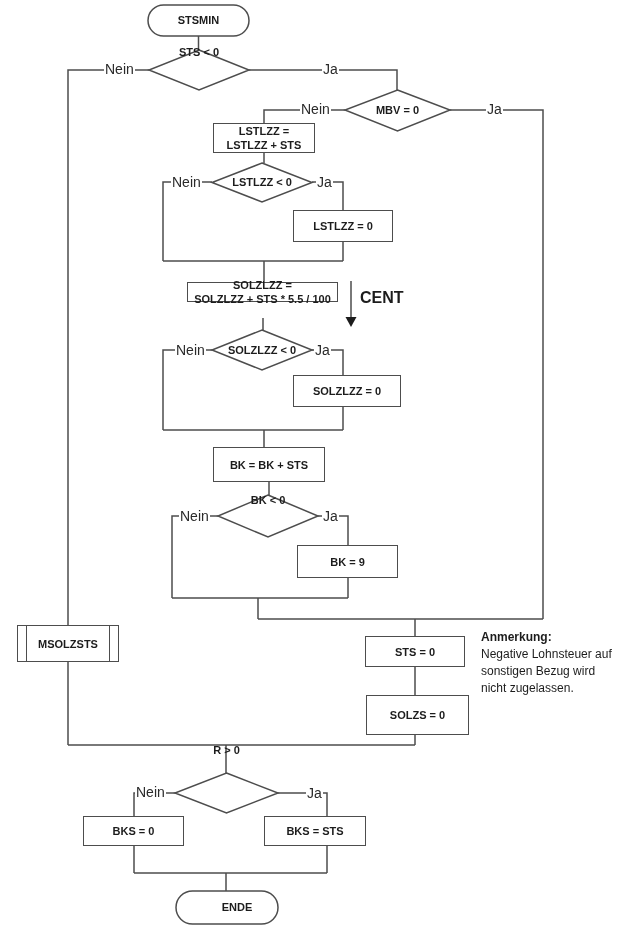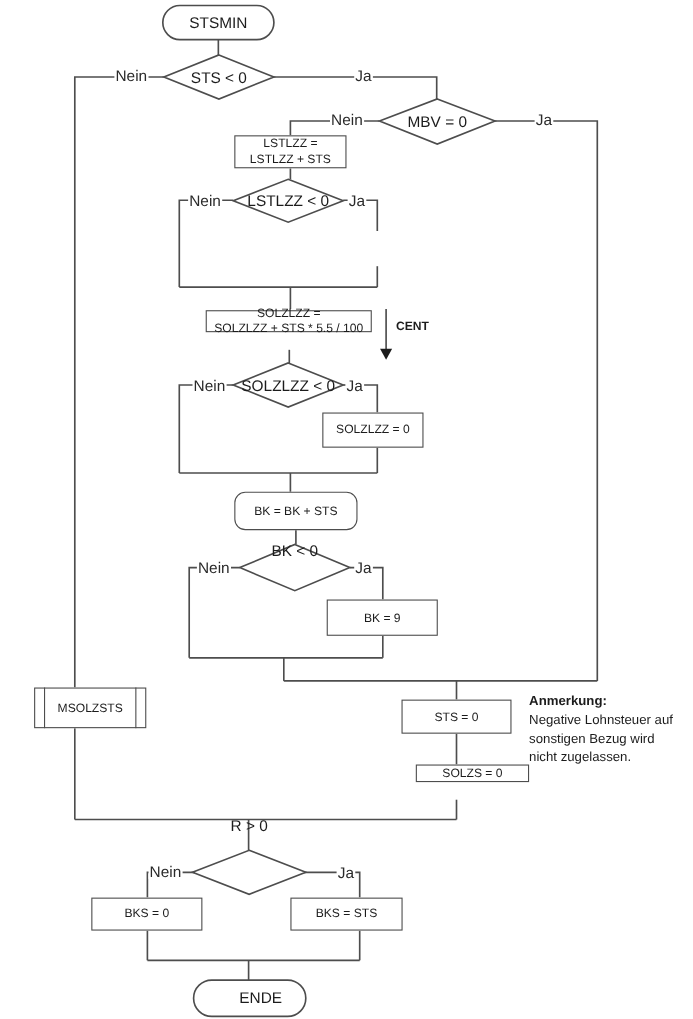--- a/index.html
+++ b/index.html
@@ -5,37 +5,37 @@
   html,body{margin:0;padding:0;background:#ffffff;}
   #canvas{
     position:relative;width:630px;height:926px;background:#ffffff;overflow:hidden;
     font-family:"Liberation Sans",sans-serif;color:#1c1c1c;
   }
   #wires{position:absolute;left:0;top:0;z-index:0;}
   .node{
     position:absolute;box-sizing:border-box;background:#ffffff;
     border:1.5px solid #4d4d4d;display:flex;flex-direction:column;
     align-items:center;justify-content:center;text-align:center;
-    font-size:11px;font-weight:400;color:#1c1c1c;line-height:14px;z-index:2;
+    font-size:11px;font-weight:700;color:#1c1c1c;line-height:14px;z-index:2;
   }
-  .sub{padding:0 12px;margin-left:14px;}
+  .sub{padding:0 12px;}
   .sub .bar{position:absolute;top:-1px;bottom:-1px;width:0;border-left:1.5px solid #4d4d4d;}
   .sub .bar.l{left:8px;}
   .sub .bar.r{right:8px;}
   .shape-label{
     position:absolute;z-index:2;display:flex;align-items:center;justify-content:center;
-    text-align:center;font-size:14px;font-weight:400;color:#1c1c1c;line-height:13px;
+    text-align:center;font-size:11px;font-weight:700;color:#1c1c1c;line-height:13px;
     pointer-events:none;
   }
   .edge-label{
     position:absolute;z-index:3;background:#ffffff;padding:0 1px;
     font-size:14px;font-weight:400;color:#2a2a2a;line-height:13px;
   }
   .cent-label{
-    position:absolute;z-index:3;font-size:11px;font-weight:700;color:#1c1c1c;line-height:13px;
+    position:absolute;z-index:3;font-size:16px;font-weight:700;color:#1c1c1c;line-height:13px;
   }
   .annotation{
     position:absolute;left:481px;top:629px;width:160px;z-index:2;
     font-size:12px;line-height:17px;color:#1c1c1c;
   }
   .annotation .head{font-weight:700;}
 </style>
 </head>
 <body>
 
@@ -90,45 +90,46 @@
       <polygon points="262,330 312,350 262,370 212,350"></polygon>
       <polygon points="268,495 318,516 268,537 218,516"></polygon>
       <polygon points="226.5,773 278,793 226.5,813 175,793"></polygon>
       <rect x="176" y="891" width="102" height="33" rx="16.5" ry="16.5"></rect>
     </g>
   </svg>
 
   <div class="shape-label" style="left:148px;top:5px;width:101px;height:31px;">STSMIN</div>
   <div class="shape-label" style="left:176px;top:891px;width:102px;height:33px;padding-left:10px;">ENDE</div>
 
-  <div class="shape-label" style="left:149px;top:62px;width:100px;height:16px;">STS &lt; 0</div>
+  <div class="shape-label" style="left:149px;top:44px;width:100px;height:16px;">STS &lt; 0</div>
   <div class="shape-label" style="left:345px;top:102px;width:105px;height:16px;">MBV = 0</div>
   <div class="shape-label" style="left:212px;top:174px;width:100px;height:16px;">LSTLZZ &lt; 0</div>
   <div class="shape-label" style="left:212px;top:342px;width:100px;height:16px;">SOLZLZZ &lt; 0</div>
   <div class="shape-label" style="left:218px;top:492px;width:100px;height:16px;">BK &lt; 0</div>
   <div class="shape-label" style="left:175px;top:742px;width:103px;height:16px;">R &gt; 0</div>
 
   <div class="node" style="left:213px;top:123px;width:102px;height:30px;">
     <span>LSTLZZ =</span>
     <span>LSTLZZ + STS</span>
   </div>
+  <div class="node" style="left:293px;top:210px;width:100px;height:32px;">LSTLZZ = 0</div>
   <div class="node" style="left:187px;top:282px;width:151px;height:20px;">
     <span>SOLZLZZ =</span>
     <span>SOLZLZZ + STS * 5.5 / 100</span>
   </div>
-  <div class="node" style="left:293px;top:375px;width:92px;height:32px;">SOLZLZZ = 0</div>
-  <div class="node" style="left:213px;top:447px;width:112px;height:35px;border-radius:10px;">BK = BK + STS</div>
+  <div class="node" style="left:293px;top:375px;width:108px;height:32px;">SOLZLZZ = 0</div>
+  <div class="node" style="left:213px;top:447px;width:112px;height:35px;">BK = BK + STS</div>
   <div class="node" style="left:297px;top:545px;width:101px;height:33px;">BK = 9</div>
   <div class="node sub" style="left:17px;top:625px;width:102px;height:37px;">
     <span class="bar l"></span>
     <span class="bar r"></span>
     <span>MSOLZSTS</span>
   </div>
   <div class="node" style="left:365px;top:636px;width:100px;height:31px;">STS = 0</div>
-  <div class="node" style="left:378px;top:695px;width:103px;height:16px;">SOLZS = 0</div>
+  <div class="node" style="left:366px;top:695px;width:103px;height:40px;">SOLZS = 0</div>
   <div class="node" style="left:83px;top:816px;width:101px;height:30px;">BKS = 0</div>
   <div class="node" style="left:264px;top:816px;width:102px;height:30px;">BKS = STS</div>
 
   <div class="edge-label" style="left:104px;top:63px;">Nein</div>
   <div class="edge-label" style="left:322px;top:63px;">Ja</div>
   <div class="edge-label" style="left:300px;top:103px;">Nein</div>
   <div class="edge-label" style="left:486px;top:103px;">Ja</div>
   <div class="edge-label" style="left:171px;top:176px;">Nein</div>
   <div class="edge-label" style="left:316px;top:176px;">Ja</div>
   <div class="edge-label" style="left:175px;top:344px;">Nein</div>

